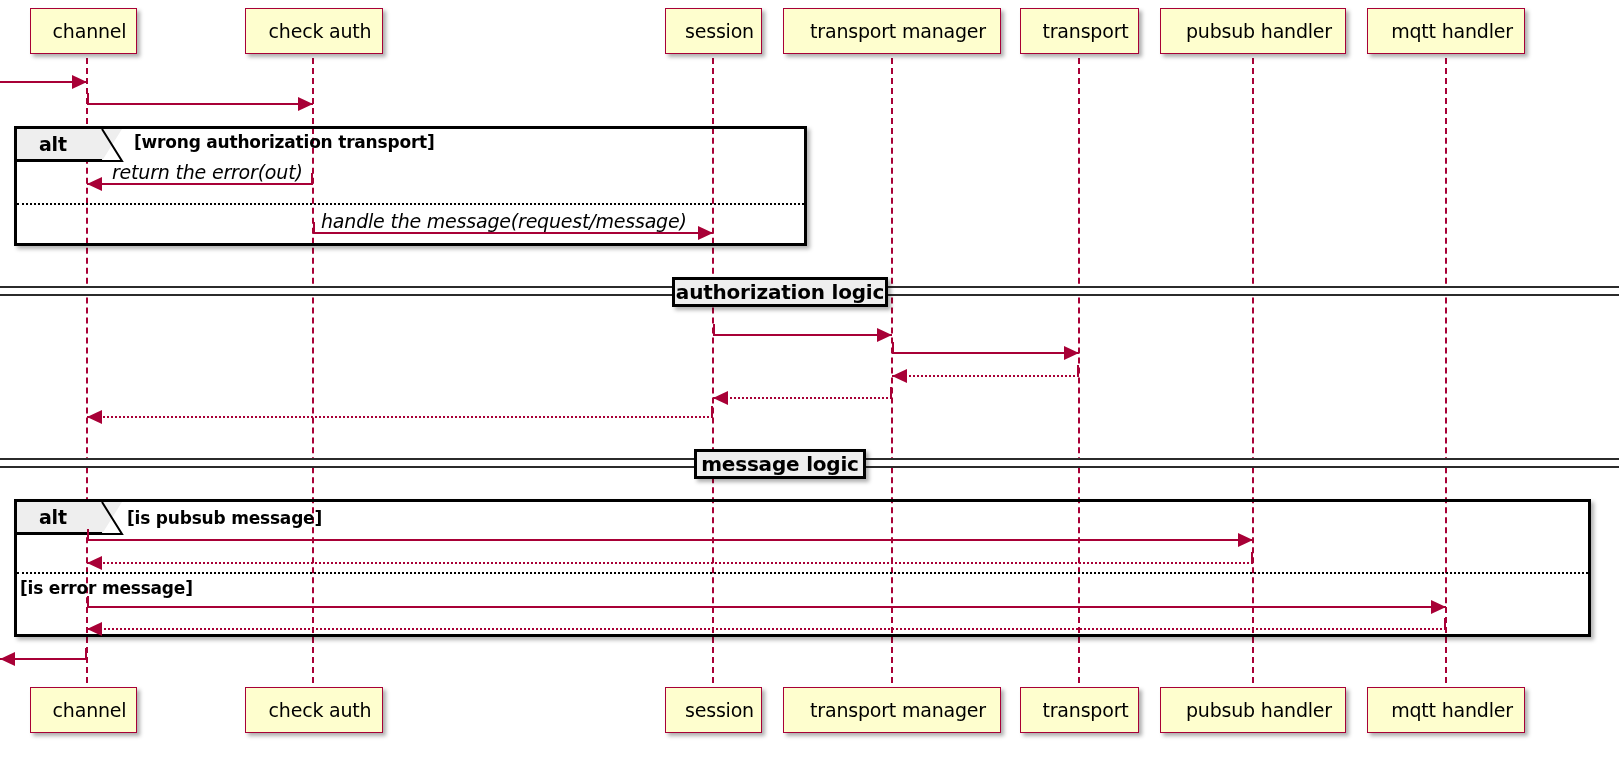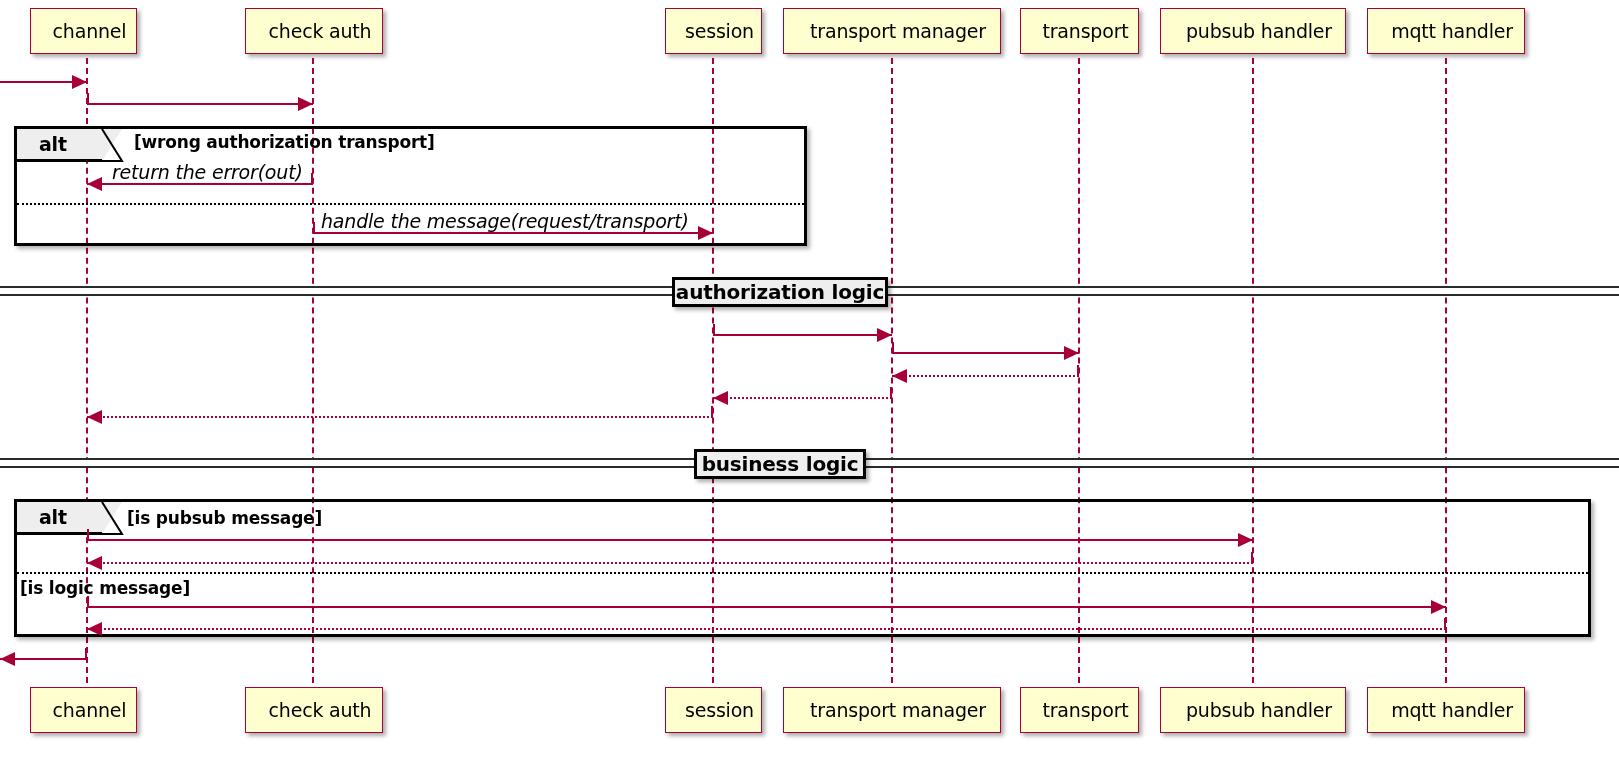--- a/index.html
+++ b/index.html
@@ -157,57 +157,57 @@
       <div class="lifeline" style="left: 891px; top: 58px; height: 625px;"></div>
       <div class="lifeline" style="left: 1078px; top: 58px; height: 625px;"></div>
       <div class="lifeline" style="left: 1252px; top: 58px; height: 625px;"></div>
       <div class="lifeline" style="left: 1445px; top: 58px; height: 625px;"></div>
     </div>
 
   <div id="dividers">
       <div class="divider-rule" style="left: 0px; top: 286px; width: 1619px;"></div>
       <div class="divider-box" style="left: 672px; top: 277px; width: 216px; height: 30px;">authorization logic</div>
       <div class="divider-rule" style="left: 0px; top: 458px; width: 1619px;"></div>
-      <div class="divider-box" style="left: 694px; top: 449px; width: 172px; height: 30px;">business logic</div>
+      <div class="divider-box" style="left: 694px; top: 449px; width: 172px; height: 30px;">message logic</div>
     </div>
 
   <div id="groups">
       <div class="group-frame" style="left: 14px; top: 126px; width: 793px; height: 120px;"></div>
       <div class="group-tab" style="left: 17px; top: 129px; width: 85px; height: 32px; border-right: none;">alt</div>
       <div class="group-tab-notch" style="left: 102px; top: 129px;"></div>
       <svg width="109" height="36" style="position: absolute; left: 17px; top: 129px;">
         <path d="M 85 0 L 105 32 L 0 32" fill="none" stroke="#000000" stroke-width="2"></path>
       </svg>
       <div class="group-cond" style="left: 134px; top: 134px;">[wrong authorization transport]</div>
       <div class="group-divider" style="left: 17px; top: 203px; width: 787px;"></div>
       <div class="group-frame" style="left: 14px; top: 499px; width: 1577px; height: 138px;"></div>
       <div class="group-tab" style="left: 17px; top: 502px; width: 85px; height: 32px; border-right: none;">alt</div>
       <div class="group-tab-notch" style="left: 102px; top: 502px;"></div>
       <svg width="109" height="36" style="position: absolute; left: 17px; top: 502px;">
         <path d="M 85 0 L 105 32 L 0 32" fill="none" stroke="#000000" stroke-width="2"></path>
       </svg>
       <div class="group-cond" style="left: 127px; top: 510px;">[is pubsub message]</div>
-      <div class="group-cond" style="left: 20px; top: 580px;">[is logic message]</div>
+      <div class="group-cond" style="left: 20px; top: 580px;">[is error message]</div>
       <div class="group-divider" style="left: 17px; top: 572px; width: 1571px;"></div>
     </div>
 
   <div id="messages">
       <div class="msg-line" style="left: 0px; top: 81px; width: 87px;"></div>
       <div class="arrow-r" style="top: 75px; left: 72px;"></div>
       <div class="msg-line" style="left: 87px; top: 103px; width: 226px;"></div>
       <div class="msg-stub" style="left: 87px; top: 93px; height: 11px;"></div>
       <div class="arrow-r" style="top: 97px; left: 298px;"></div>
       <div class="msg-line" style="left: 87px; top: 183px; width: 226px;"></div>
       <div class="msg-stub" style="left: 311px; top: 173px; height: 11px;"></div>
       <div class="arrow-l" style="top: 177px; left: 87px;"></div>
       <div class="msg-label" style="left: 112px; top: 163px;">return the error(out)</div>
       <div class="msg-line" style="left: 313px; top: 232px; width: 400px;"></div>
       <div class="msg-stub" style="left: 313px; top: 222px; height: 11px;"></div>
       <div class="arrow-r" style="top: 226px; left: 698px;"></div>
-      <div class="msg-label" style="left: 321px; top: 212px;">handle the message(request/transport)</div>
+      <div class="msg-label" style="left: 321px; top: 212px;">handle the message(request/message)</div>
       <div class="msg-line" style="left: 713px; top: 334px; width: 179px;"></div>
       <div class="msg-stub" style="left: 713px; top: 324px; height: 11px;"></div>
       <div class="arrow-r" style="top: 328px; left: 877px;"></div>
       <div class="msg-line" style="left: 892px; top: 352px; width: 187px;"></div>
       <div class="msg-stub" style="left: 892px; top: 342px; height: 11px;"></div>
       <div class="arrow-r" style="top: 346px; left: 1064px;"></div>
       <div class="msg-line dotted" style="left: 892px; top: 375px; width: 187px;"></div>
       <div class="msg-stub" style="left: 1077px; top: 365px; height: 11px;"></div>
       <div class="arrow-l" style="top: 369px; left: 892px;"></div>
       <div class="msg-line dotted" style="left: 713px; top: 397px; width: 179px;"></div>

